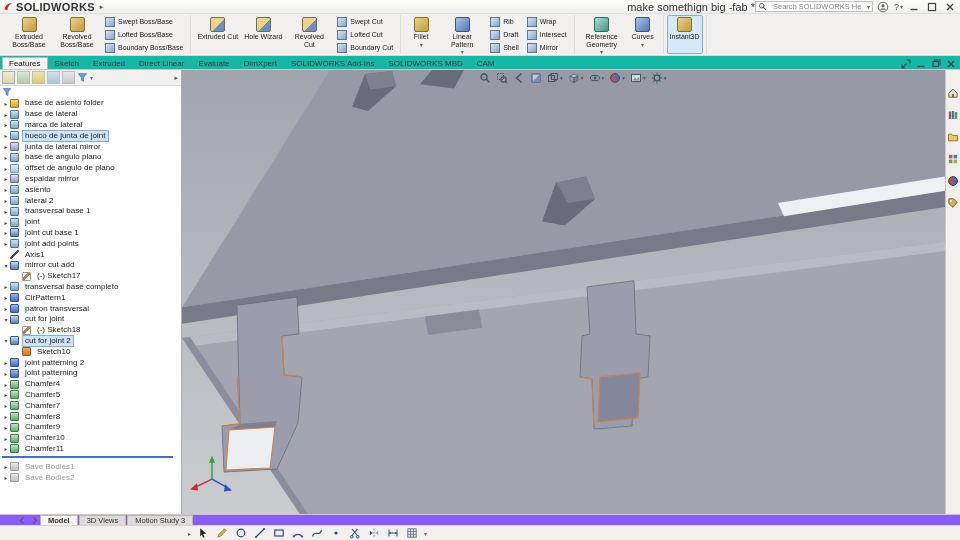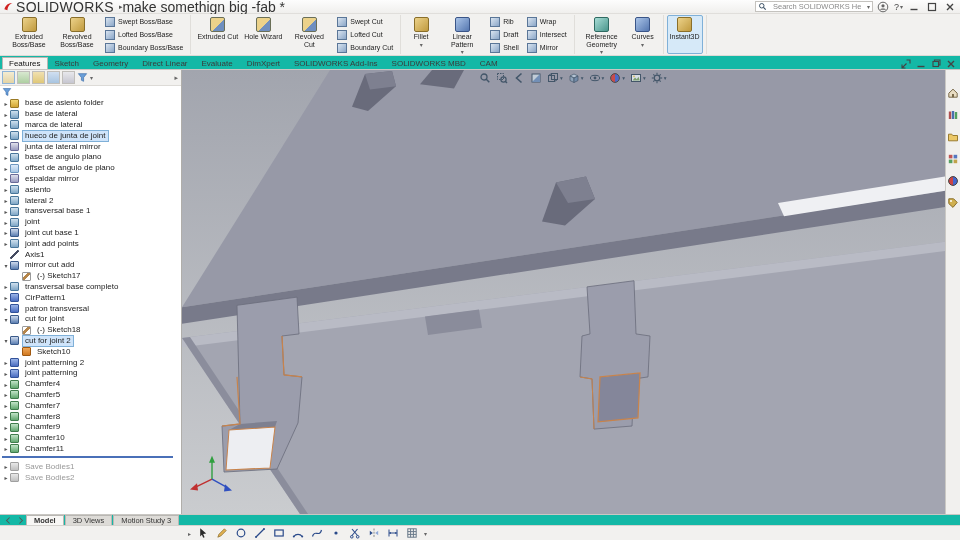--- a/index.html
+++ b/index.html
@@ -3,23 +3,23 @@
 <meta charset="utf-8">
 <style>
 *{box-sizing:border-box;margin:0;padding:0}
 html,body{width:960px;height:540px;overflow:hidden}
 body{font-family:"Liberation Sans",sans-serif;font-size:8px;color:#222;background:#e8e6e2}
 .app{width:960px;height:540px;display:flex;flex-direction:column;position:relative}
 
 
 .titlebar{height:14px;background:linear-gradient(#fdfdfd,#f0efed);display:flex;align-items:center;padding:0 3px;border-bottom:1px solid #e0dedb;flex:none}
 .tb-left{display:flex;align-items:center;gap:2px}
-.sw-name{font-weight:normal;font-size:14px;letter-spacing:.3px;color:#333}
+.sw-name{font-weight:bold;font-size:11px;letter-spacing:.3px;color:#333}
 .menu-arrow{font-size:7px;color:#555;margin-left:3px}
-.tb-center{flex:1;text-align:left;font-size:14px;color:#333;white-space:nowrap;overflow:hidden}
+.tb-center{flex:1;text-align:right;font-size:11px;color:#333;white-space:nowrap;overflow:hidden}
 .tb-right{display:flex;align-items:center;gap:3px}
 .searchbox{width:118px;height:11px;background:#fff;border:1px solid #c4c2be;display:flex;align-items:center;gap:6px;padding:0 2px;color:#8a8a8a}
 .searchbox .ph{font-size:7.5px;white-space:nowrap;overflow:hidden}
 .wbtn{width:15px;height:12px;display:flex;align-items:center;justify-content:center}
 .helpbtn{font-size:9px;color:#444;display:flex;align-items:center;gap:1px}
 .caret{font-size:6px;color:#666}
 
 
 .ribbon{height:42px;background:#f2f1ef;border-bottom:1px solid #dcdad6;display:flex;align-items:stretch;padding:1px 0 1px 2px;flex:none}
 .rgroup{display:flex;align-items:stretch;padding:0 3px;border-right:1px solid #e0deda}
@@ -80,21 +80,21 @@
 .viewport{flex:1;position:relative;min-width:0;background:#b4b6bd}
 .viewport svg.model{position:absolute;inset:0;width:100%;height:100%}
 .headsup{position:absolute;top:1px;left:296px;display:flex;align-items:center;gap:3px}
 .hicon{height:14px;display:flex;align-items:center;gap:1px;padding:0 1px;opacity:.9}
 .hicon .caret{font-size:5.5px;color:#3a4f63}
 
 .taskpane{width:15px;background:#f1f0ee;border-left:1px solid #cac8c4;display:flex;flex-direction:column;align-items:center;padding-top:16px;gap:9px;flex:none}
 .tpicon{width:13px;height:13px;display:flex;align-items:center;justify-content:center}
 
 
-.btrow{height:11px;background:#14b8a6;border-top:1px solid #c9c7c3;display:flex;align-items:center;padding-left:2px;flex:none}
+.btrow{height:11px;background:#8b5cf6;border-top:1px solid #c9c7c3;display:flex;align-items:center;padding-left:16px;flex:none}
 .bnav{width:12px;height:10px;display:flex;align-items:center;justify-content:center}
 .btab{font-size:7.5px;padding:0 7px;height:10px;line-height:9.5px;border:1px solid #b9b7b3;border-bottom:none;background:#dddbd7;color:#333;margin-right:1px;white-space:nowrap}
 .btab.active{background:#f8f7f5;font-weight:bold}
 .sketchbar{height:15px;background:#f2f1ef;border-top:1px solid #d5d3cf;display:flex;align-items:center;gap:5px;padding-left:188px;flex:none}
 .skicon{width:14px;height:13px;display:flex;align-items:center;justify-content:center}
 .statusbar{height:10px;background:#f0efed;border-top:1px solid #cfcdc9;display:flex;align-items:center;font-size:7.5px;color:#444;padding:0 3px;flex:none}
 .sb-left{flex:1;white-space:nowrap;overflow:hidden}
 .sb-units{display:flex;align-items:center;gap:2px}
 .sb-blue{width:8px;height:8px;background:#3a6fd0;border:1px solid #2a50a0;margin-left:30px;margin-right:1px}
 </style>
@@ -264,21 +264,21 @@
           <span class="rbicon ic-gold"></span>
           <span class="lbl">Instant3D</span>
         </div>
       </div>
     </div>
 
   <div class="tabstrip">
     <span id="cmdtabs" style="display:flex">
         <span class="ctab active">Features</span>
         <span class="ctab">Sketch</span>
-        <span class="ctab">Geometry</span>
+        <span class="ctab">Extruded</span>
         <span class="ctab">Direct Linear</span>
         <span class="ctab">Evaluate</span>
         <span class="ctab">DimXpert</span>
         <span class="ctab">SOLIDWORKS Add-Ins</span>
         <span class="ctab">SOLIDWORKS MBD</span>
         <span class="ctab">CAM</span>
       </span>
     <span class="doc-controls">
       <span class="wbtn" style="display: inline-flex; align-items: center;">
           <svg width="12" height="12" viewBox="0 0 12 12">

